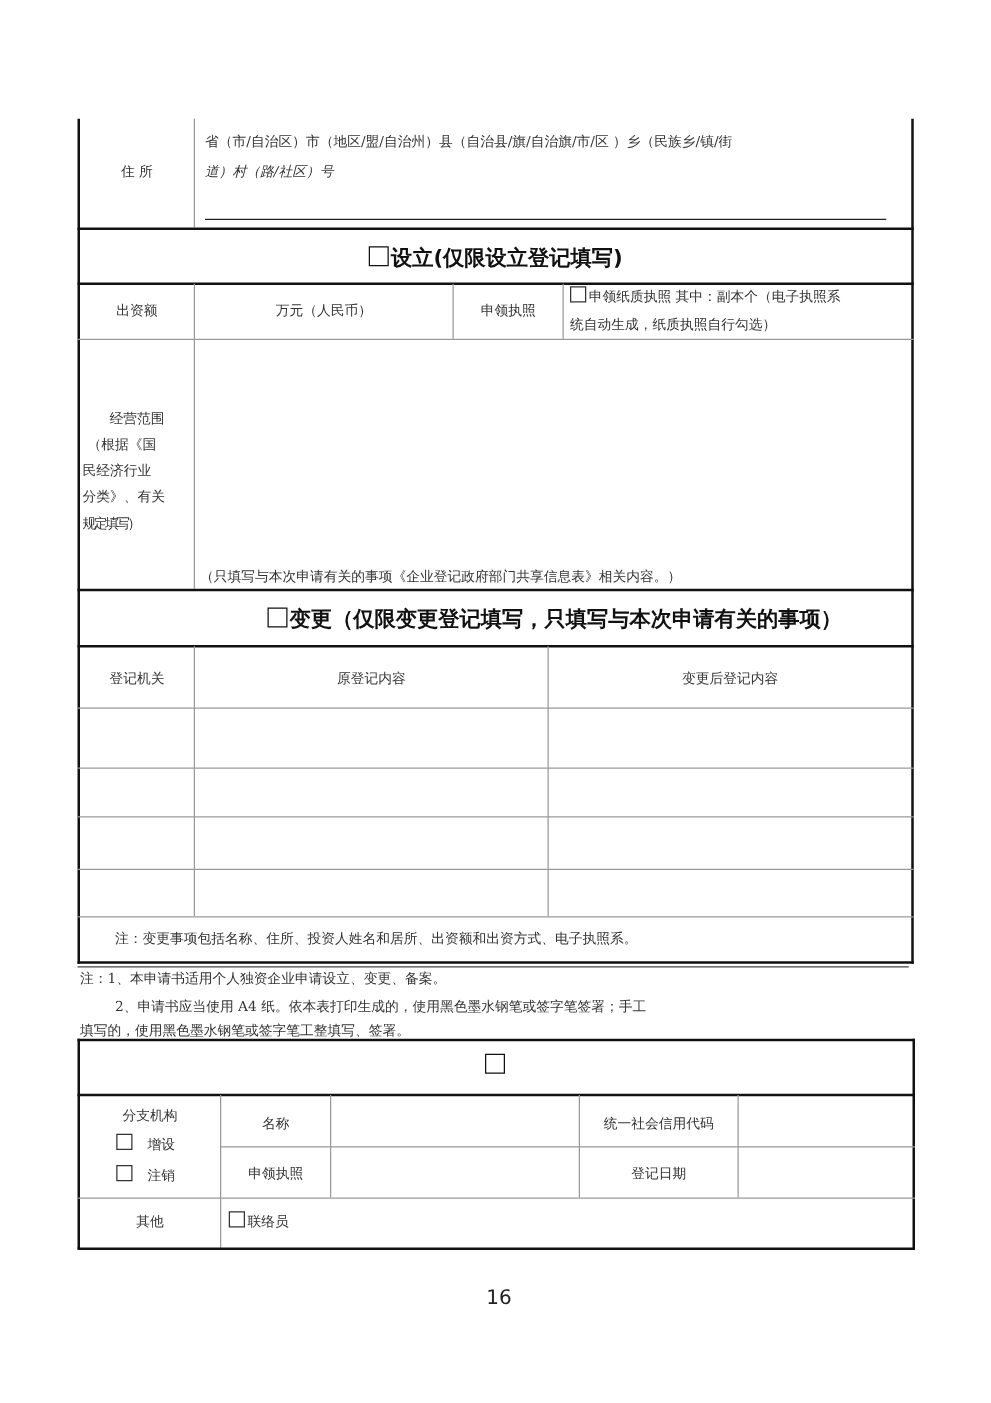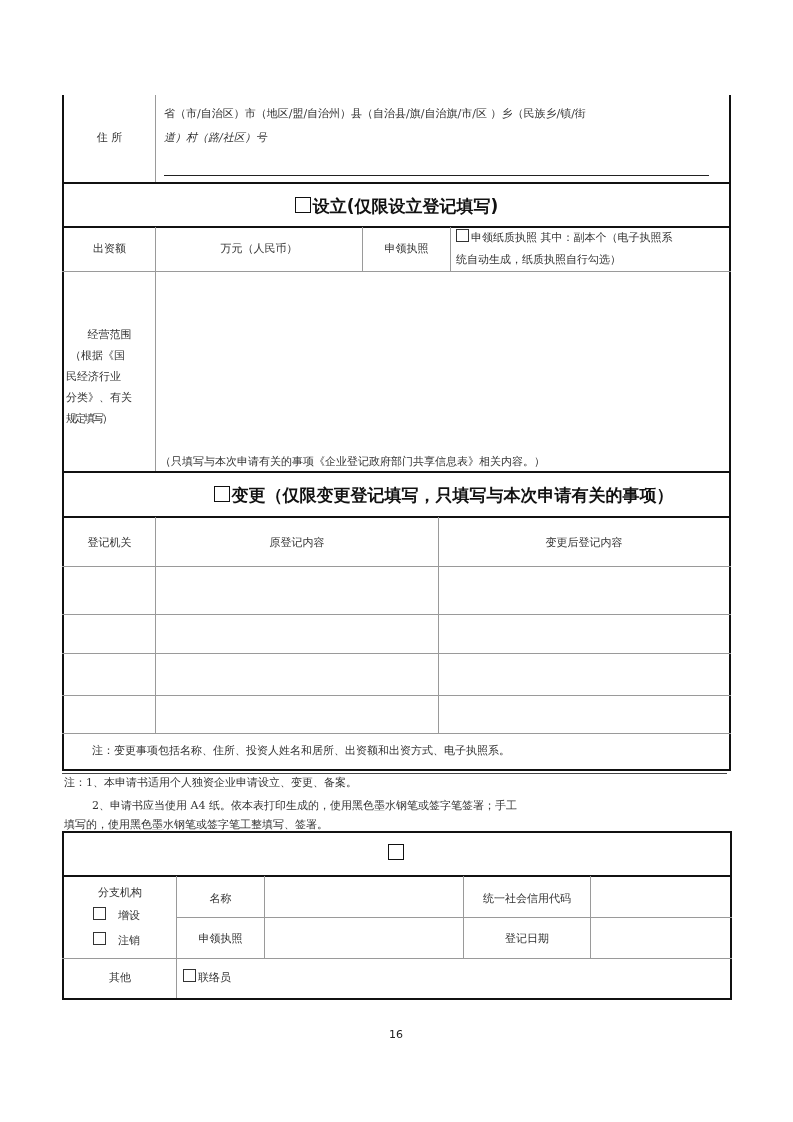--- a/index.html
+++ b/index.html
@@ -11,21 +11,21 @@
   .thick-h { border-top:2px solid #111; }
   .thin-h { border-top:1px solid #9a9a9a; }
   .thick-v { border-left:2px solid #111; }
   .thin-v { border-left:1px solid #9a9a9a; }
   .txt { position:absolute; font-size:11px; line-height:22px; color:#333; white-space:nowrap; }
   .center { text-align:center; }
   .sect { position:absolute; font-family:"DejaVu Sans","Liberation Sans",sans-serif;
           font-weight:bold; font-size:17px; color:#111; text-align:center; white-space:nowrap; }
   .box { display:inline-block; width:11px; height:11px; border:1px solid #333; vertical-align:-1px; margin-right:2px; }
   .bigbox { display:inline-block; width:14px; height:14px; border:1.5px solid #111; vertical-align:-1px; margin-right:2px; }
-  .pagenum { position:absolute; font-family:"DejaVu Sans","Liberation Sans",sans-serif; font-size:11px; color:#222; }
+  .pagenum { position:absolute; font-family:"DejaVu Sans","Liberation Sans",sans-serif; font-size:16px; color:#222; }
 </style>
 </head>
 <body>
 
 <div>
 
   <div class="vline thick-v" style="left:62px; top:95px; height:676px;"></div>
   <div class="vline thick-v" style="left:729px; top:95px; height:676px;"></div>
 
   <div class="vline thin-v" style="left:155px; top:95px; height:87px;"></div>

